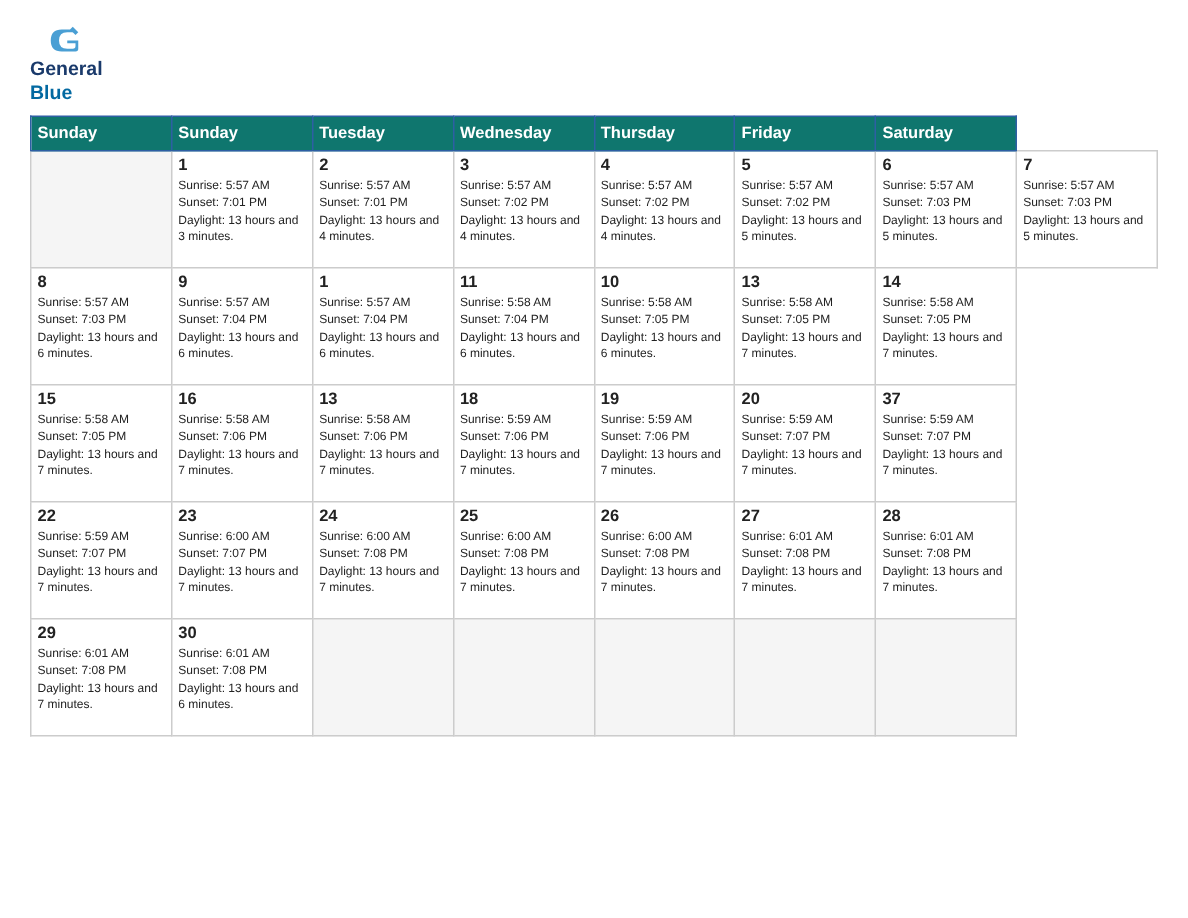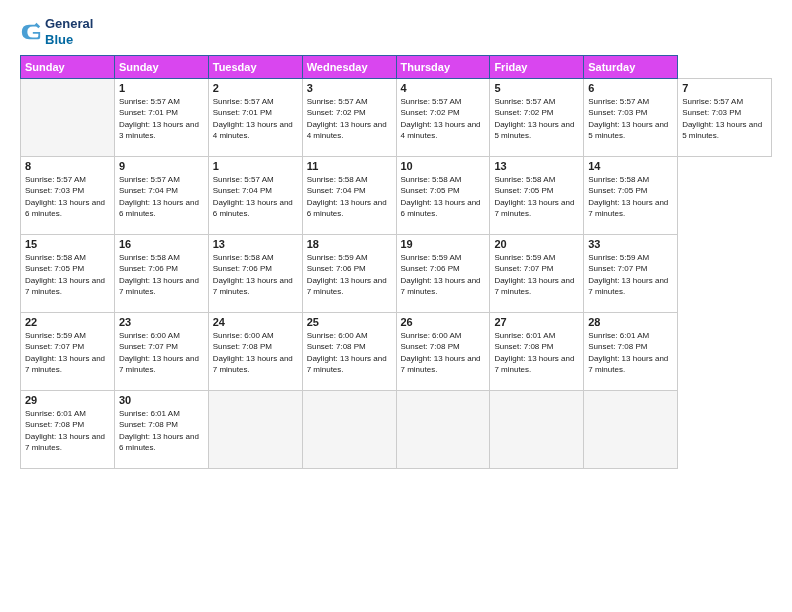--- a/index.html
+++ b/index.html
@@ -18,20 +18,21 @@
     }
     .header {
       display: flex;
       justify-content: space-between;
       align-items: flex-start;
       margin-bottom: 8px;
     }
     .logo {
       display: flex;
       align-items: center;
+      flex-direction: column;
     }
     .logo-text {
       font-size: 13px;
       font-weight: bold;
       color: #1a3a6b;
       line-height: 1.2;
     }
     .logo-text span {
       color: #0369a1;
     }
@@ -51,21 +52,21 @@
     .subtitle {
       font-size: 13px;
       color: #333;
     }
     table {
       width: 100%;
       border-collapse: collapse;
       table-layout: fixed;
     }
     th {
-      background: #d946ef;
+      background: #0f766e;
       color: #fff;
       font-size: 11px;
       font-weight: bold;
       padding: 5px 4px;
       text-align: left;
       border: 1px solid #2e5fa3;
     }
     td {
       border: 1px solid #ccc;
       vertical-align: top;
@@ -285,21 +286,21 @@
       </td>
           <td>
         <span class="day-num">20</span>
         <div class="day-info">
           Sunrise: 5:59 AM<br>
           Sunset: 7:07 PM<br>
           Daylight: 13 hours and 7 minutes.
         </div>
       </td>
           <td>
-        <span class="day-num">33</span>
+        <span class="day-num">37</span>
         <div class="day-info">
           Sunrise: 5:59 AM<br>
           Sunset: 7:07 PM<br>
           Daylight: 13 hours and 7 minutes.
         </div>
       </td>
         </tr>
         <tr>
           <td>
         <span class="day-num">22</span>

